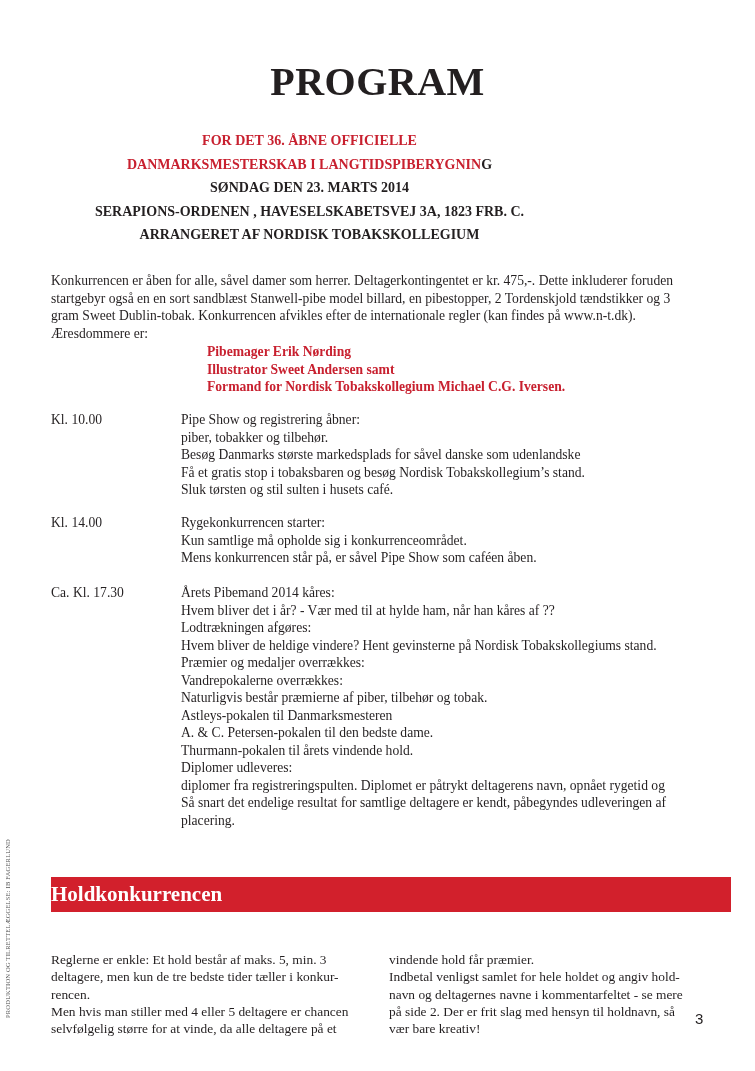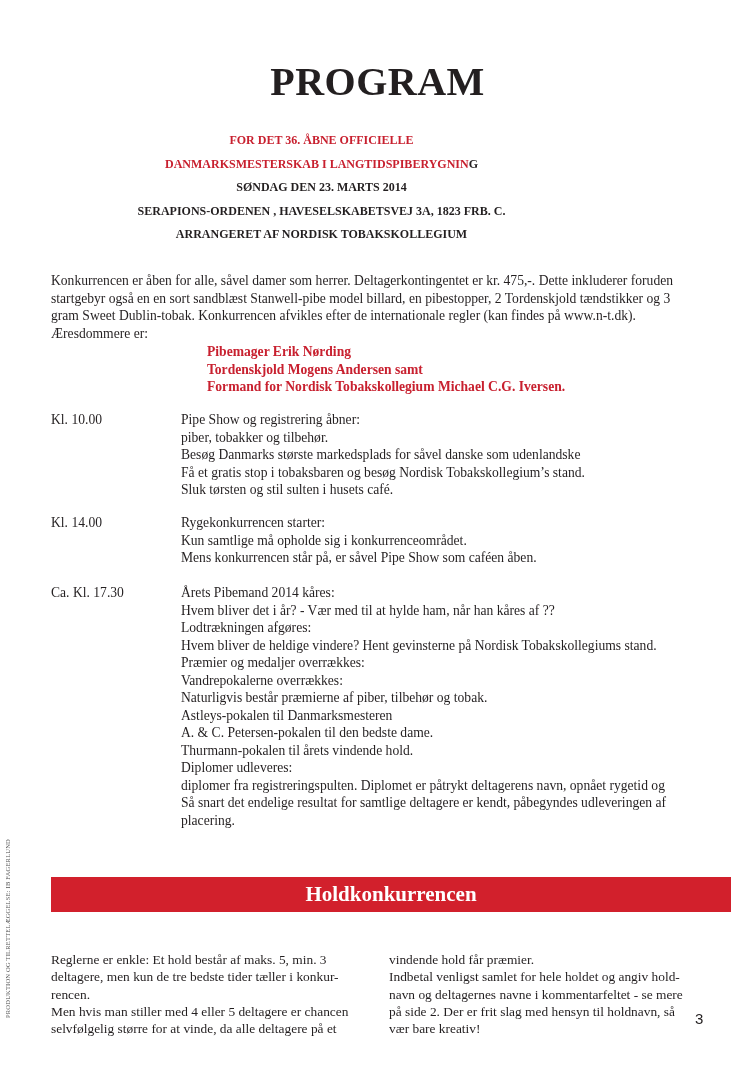--- a/index.html
+++ b/index.html
@@ -7,42 +7,42 @@
       width: 755px; height: 1071px; position: relative; overflow: hidden;
       font-family: "Liberation Serif", "DejaVu Serif", serif;
       color: #231f20;
     }
     .title {
       position: absolute; left: 0; width: 755px; top: 58px;
       text-align: center; font-weight: bold; font-size: 40px; letter-spacing: 0.5px;
       color: #231f20;
     }
     .subhead {
-      position: absolute; left: 12px; width: 619px; top: 129px;
-      text-align: center; font-weight: bold; font-size: 12px; line-height: 23.5px;
+      position: absolute; left: 0; width: 619px; top: 129px;
+      text-align: center; font-weight: bold; font-size: 14px; line-height: 23.5px;
     }
     .subhead .red { color: #c8202f; }
     .subhead div { white-space: nowrap; }
     .intro {
       position: absolute; left: 51px; top: 272px; width: 670px;
       font-size: 13.6px; line-height: 17.5px;
     }
     .judges {
       position: absolute; left: 181px; top: 343px;
       font-size: 13.6px; line-height: 17.5px; font-weight: bold; color: #c8202f; margin-left: 26px;
     }
     .sched { position: absolute; left: 51px; width: 680px; font-size: 13.6px; line-height: 17.5px; }
     .sched .time { position: absolute; left: 0; top: 0; }
     .sched .lines { position: absolute; left: 130px; top: 0; width: 550px; }
     .sign {
       position: absolute; right: 24px; top: 876px; font-style: italic; font-size: 12px;
     }
     .banner {
       position: absolute; left: 51px; top: 877px; width: 680px; height: 35px;
-      background: #d2202c; color: #ffffff; text-align: center;
+      background: #d2202c; color: #ffffff; 
       font-weight: bold; font-size: 21px; line-height: 35px;
     }
     .col {
       position: absolute; top: 916px; width: 320px;
       font-size: 13.4px; line-height: 17.3px; text-align: justify; margin-top: 35px;
     }
     .col.left { left: 51px; }
     .col.right { left: 389px; width: 318px; }
     .side {
       position: absolute; left: 4px; top: 1018px; transform-origin: 0 0; transform: rotate(-90deg);
@@ -68,21 +68,21 @@
 
 <div class="intro">
   <div>Konkurrencen er åben for alle, såvel damer som herrer. Deltagerkontingentet er kr. 475,-. Dette inkluderer foruden</div>
   <div>startgebyr også en en sort sandblæst Stanwell-pibe model billard, en pibestopper, 2 Tordenskjold tændstikker og 3</div>
   <div>gram Sweet Dublin-tobak. Konkurrencen afvikles efter de internationale regler (kan findes på www.n-t.dk).</div>
   <div>Æresdommere er:</div>
 </div>
 
 <div class="judges">
   <div>Pibemager Erik Nørding</div>
-  <div>Tordenskjold Mogens Andersen samt</div>
+  <div>Illustrator Sweet Andersen samt</div>
   <div>Formand for Nordisk Tobakskollegium Michael C.G. Iversen.</div>
 </div>
 
 <div class="sched" style="top:411px;">
   <div class="time">Kl. 10.00</div>
   <div class="lines">
     <div>Pipe Show og registrering åbner:</div>
     <div>piber, tobakker og tilbehør.</div>
     <div>Besøg Danmarks største markedsplads for såvel danske som udenlandske</div>
     <div>Få et gratis stop i tobaksbaren og besøg Nordisk Tobakskollegium’s stand.</div>

